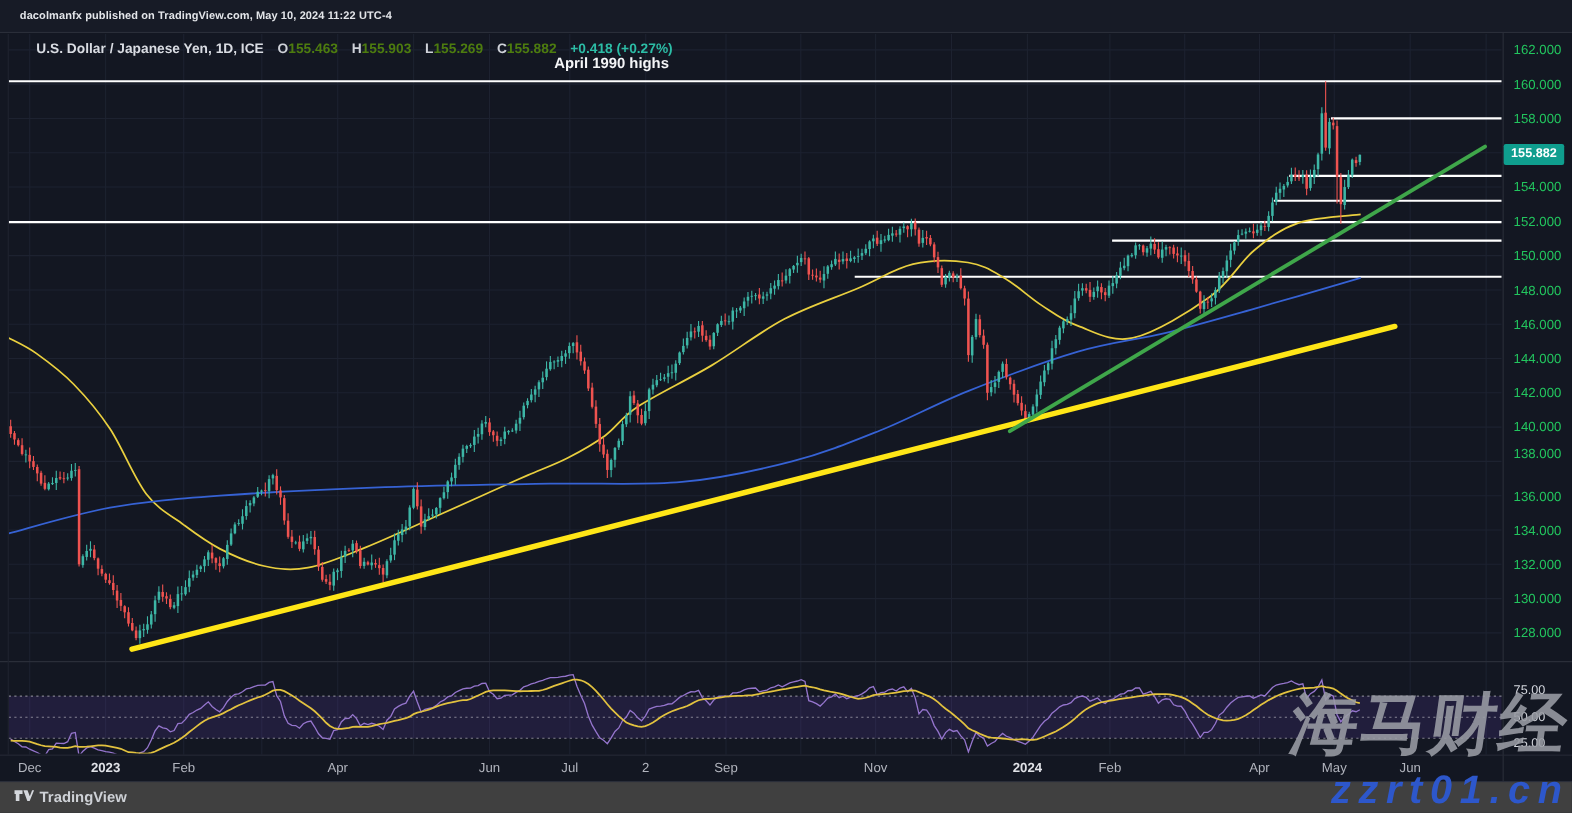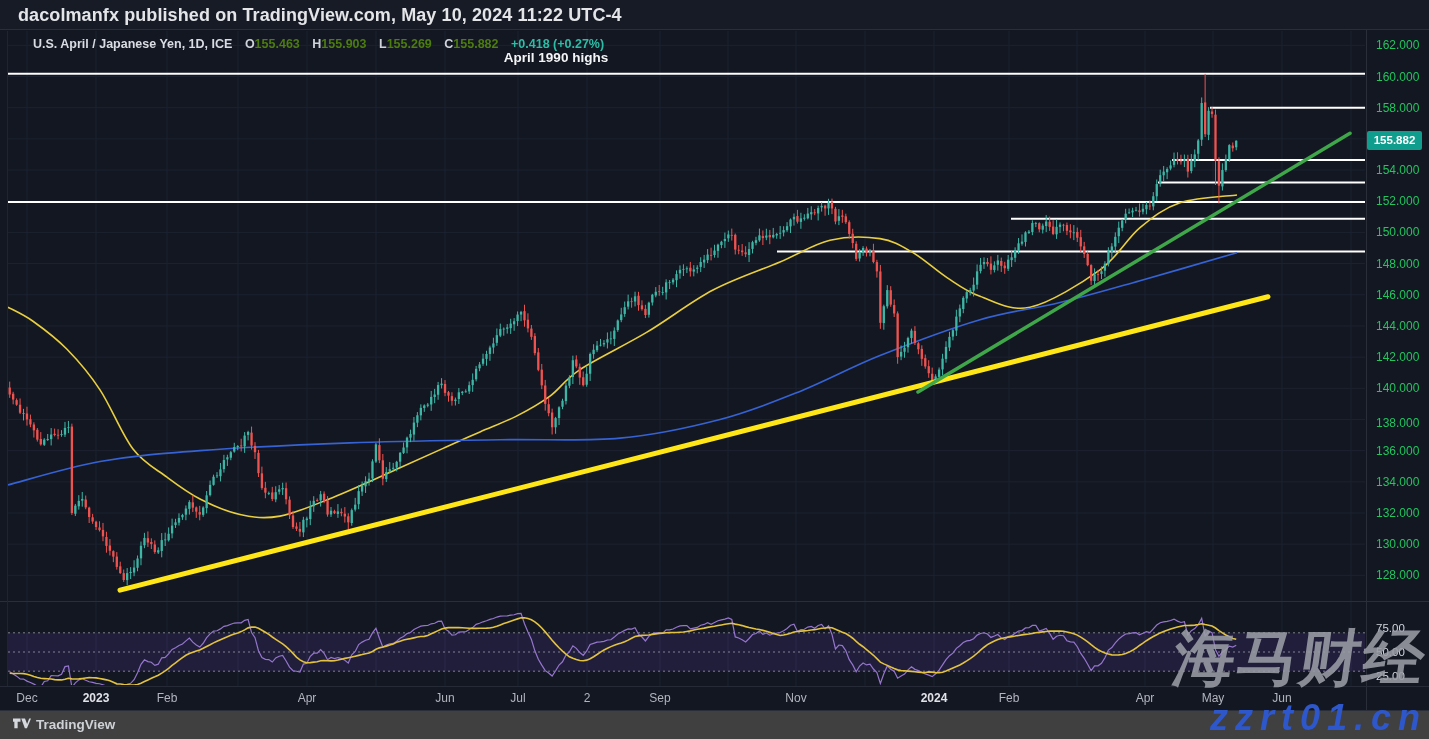--- a/index.html
+++ b/index.html
@@ -1,20 +1,20 @@
 <!DOCTYPE html>
 <html><head>
 <meta charset="utf-8">
 <style>
   html,body{margin:0;padding:0;background:#0d1017;}
   .page{position:relative;width:1429px;height:739px;background:#131722;overflow:hidden;
         font-family:"Liberation Sans","DejaVu Sans",sans-serif;}
   .publish-bar{position:absolute;left:0;top:0;width:1429px;height:30px;background:#171b26;
         border-bottom:1px solid #2a2e39;box-sizing:border-box;}
-  .publish-bar span{position:absolute;left:18px;top:0;line-height:30px;font-size:18px;
+  .publish-bar span{position:absolute;left:18px;top:0;line-height:30px;font-size:10px;
         font-weight:700;color:#e3e5e9;letter-spacing:.1px;}
   .legend{position:absolute;left:33px;top:37px;font-size:12.5px;font-weight:700;color:#d9dce2;
         white-space:nowrap;z-index:5;}
   .legend .dim{color:#d9dce2;}
   .legend .val{color:#4d7c0f;}
   .legend .pre{color:#cfd2d9;margin-left:9px;}
   .legend .chg{color:#2cbda6;margin-left:9px;}
   .annotation{position:absolute;left:556px;top:57px;transform:translate(-50%,-50%);
         font-size:13.5px;font-weight:700;color:#f4f5f7;z-index:5;}
   #chart-svg{position:absolute;left:0;top:0;z-index:1;}
@@ -848,21 +848,21 @@
       <polygon points="906.9260985253657,671.2 894.2064043011104,671.2" fill="rgba(239,83,80,0.5)" clip-path="url(#rsiClip)"></polygon>
       <polygon points="938.0875645140869,671.2 919.4340666504288,671.2" fill="rgba(239,83,80,0.5)" clip-path="url(#rsiClip)"></polygon>
       <polyline points="9.7,671.8589103135158 13.155,674.0612502073274 16.61,676.1420235664035 20.064999999999998,678.9335017644923 23.52,679.0774230054382 26.974999999999998,681.1031231349226 30.43,682.5471687759391 33.885000000000005,684.0785779545641 37.34,686.1478356184157 40.795,687.07372564276 44.25,681.4836837612181 47.705,680.8007733226918 51.16,675.5495769206883 54.614999999999995,675.7529087654442 58.07000000000001,675.8902603933909 61.525000000000006,674.2584064502797 64.98,666.6359182463003 68.435,665.8569023796098 71.89,687.4319061813328 75.345,682.8450740048638 78.8,679.9137601702001 82.25500000000001,678.7123139496777 85.71000000000001,680.191561105991 89.165,681.7534163732402 92.62,682.4500065274085 96.075,683.2940277947313 99.53,683.7658294591471 102.985,684.7035809798339 106.44000000000001,686.0294050699657 109.89500000000001,686.6654316449689 113.35000000000001,687.4071060064084 116.805,688.6047903844302 120.26,689.2678463086352 123.715,689.9691662004293 127.17,684.3377764544894 130.625,683.3322931522346 134.07999999999998,679.7452047499187 137.535,672.7938183971023 140.98999999999998,664.356383653225 144.445,659.8270224271329 147.89999999999998,661.6436568537233 151.355,662.2713569439493 154.81,665.3343283272005 158.265,664.163492319791 161.72,657.7872846323999 165.17499999999998,657.412002354912 168.63,653.9581411634812 172.08499999999998,649.4455974906359 175.54,647.7386073028616 178.995,645.4810060465948 182.45,643.98485424892 185.905,640.864722423505 189.35999999999999,638.0133673320111 192.815,642.1949499266045 196.26999999999998,645.020713093513 199.725,647.0753515087484 203.18,643.2642121858318 206.635,637.7153898956038 210.09,633.8250904534185 213.545,631.1760938165346 217,630.769052281752 220.45499999999998,628.8805777872494 223.91,626.3084190847409 227.36499999999998,625.5801588028743 230.82,624.2979269668339 234.275,623.0579361845215 237.73,622.7953471078811 241.185,622.7941898149325 244.64,620.3086348694605 248.095,619.5391248145402 251.54999999999998,632.4705697754546 255.005,637.7067586875402 258.46,650.7322900828811 261.915,657.5187032006595 265.37,659.3849201552365 268.825,659.5911074777033 272.28,662.0165528063411 275.735,657.9556588722197 279.19,656.2886709579644 282.645,655.5137370541853 286.09999999999997,660.9389886482486 289.555,667.0861237992725 293.01,670.722868127437 296.465,671.2516576958042 299.92,672.1089579735683 303.375,664.0922224756376 306.83,663.2631376726699 310.28499999999997,656.3185816282685 313.74,653.189604658942 317.195,653.0992089018263 320.65,649.682018897177 324.105,653.3307076248416 327.56,659.7462180668567 331.015,657.520238227814 334.46999999999997,658.6818658117255 337.925,657.5489180909153 341.38,658.4792907509187 344.835,660.2019328102307 348.29,663.0971024145992 351.745,654.7420589304594 355.2,651.5008591404825 358.655,644.5988477135869 362.11,642.1349796358916 365.565,640.2765902222147 369.02,639.2118470729921 372.475,632.9277585217801 375.93,628.3404829097797 379.385,638.2020152317125 382.84,647.2777267968563 386.295,644.9568123865187 389.75,643.9534931962718 393.205,643.4324853813016 396.66,641.2603190942941 400.115,638.2021764300785 403.57,636.50968765353 407.025,633.5760610406295 410.48,632.5611510543293 413.935,629.5569415528728 417.39,627.8363875798728 420.84499999999997,626.2034590614556 424.3,625.6810443473311 427.755,625.4946174853574 431.21,623.7902247765551 434.665,623.2834356686077 438.12,621.3704642308286 441.575,621.0936715042583 445.03,628.9659686128017 448.485,631.183797730531 451.94,635.1714577217344 455.395,634.7321709688791 458.85,632.0746135982567 462.305,631.8701086870514 465.76,631.7399835910478 469.215,629.4235758796972 472.67,627.5853289118274 476.125,624.3543731895447 479.58,623.2142512996456 483.035,621.8101795279413 486.49,620.7454639419844 489.945,619.3622442389508 493.4,618.5494634711597 496.855,617.0528884159912 500.31,616.0599431329779 503.765,615.9978692240232 507.21999999999997,615.7815175933076 510.675,615.1427200811235 514.13,614.7527326063414 517.585,613.7105293589136 521.0400000000001,613.3221940310455 524.495,623.769930977956 527.95,632.0766317285984 531.4050000000001,639.5698803994602 534.86,650.8331977973112 538.315,659.219299843383 541.7700000000001,665.160763987554 545.225,670.6638896278464 548.6800000000001,672.9743099466577 552.1350000000001,676.0432166158711 555.59,670.7630415200138 559.0450000000001,665.012757212528 562.5,661.7870057146592 565.955,655.0322107958032 569.4100000000001,651.7930983180682 572.865,645.8051363328615 576.32,648.3298822935293 579.7750000000001,652.5865223486572 583.23,655.3053817180883 586.6850000000001,650.9538961946486 590.1400000000001,644.557793968559 593.595,643.3166084762147 597.0500000000001,642.0862266698139 600.5050000000001,641.8500553620712 603.96,641.2919318721631 607.4150000000001,640.0173797641133 610.87,639.759243416799 614.325,637.0987972173216 617.7800000000001,634.0041135409097 621.235,632.3090990455752 624.69,630.3797634873366 628.1450000000001,628.8887021024157 631.6,629.0296157762137 635.0550000000001,627.6675213041358 638.5100000000001,634.2267351609037 641.965,637.0095355376696 645.4200000000001,640.9522217135469 648.8750000000001,636.3720379761587 652.33,633.799097091892 655.7850000000001,632.8706241572471 659.24,632.8295234409501 662.695,633.1941793307843 666.1500000000001,629.9293997622938 669.605,629.9093481645995 673.0600000000001,629.0467172808186 676.5150000000001,627.2392977020555 679.97,625.9442033135689 683.4250000000001,625.6760066672659 686.8800000000001,625.4911216462486 690.335,628.914084743155 693.7900000000001,628.1506946067367 697.245,627.4277465160035 700.7,625.2827751014136 704.1550000000001,624.4376484341312 707.61,622.7114363323682 711.065,624.3555603492775 714.5200000000001,622.5374208375357 717.975,620.7246355911627 721.4300000000001,619.8836812260561 724.8850000000001,619.106360817767 728.34,617.9410040317234 731.7950000000001,619.4698109627628 735.2500000000001,636.9361123399962 738.705,637.9870735600472 742.1600000000001,639.7032380829619 745.615,641.8960559561052 749.07,638.5169274690212 752.5250000000001,634.5457467150873 755.98,633.488627743406 759.4350000000001,631.051471393251 762.8900000000001,634.370834264516 766.345,632.9579623599836 769.8000000000001,635.1846189521946 773.2550000000001,633.7454170379578 776.71,633.1816256129475 780.1650000000001,632.4756265241601 783.6200000000001,630.7919116980137 787.075,628.546140017941 790.5300000000001,625.2816288494631 793.985,624.124570620962 797.44,631.4158222467358 800.8950000000001,629.6145080254672 804.35,629.250281017649 807.8050000000001,627.0749063692923 811.2600000000001,626.3681647517944 814.715,628.1848682157369 818.1700000000001,625.4539482633132 821.6250000000001,624.4352498249713 825.08,628.8439702867128 828.5350000000001,625.8158001367386 831.99,634.4188746635957 835.445,648.9843552513277 838.9000000000001,645.0306062848997 842.355,645.5869437962567 845.8100000000001,650.6673271987396 849.2650000000001,659.6184333625556 852.72,664.9032550541511 856.1750000000001,671.8269930258193 859.6300000000001,666.0206717538074 863.085,662.9646106504463 866.5400000000001,664.9303160911518 869.9950000000001,664.0774160929769 873.45,669.0051918824931 876.9050000000001,672.5175096893663 880.36,683.5224360598669 883.815,673.8306440059284 887.2700000000001,665.8920657551029 890.725,669.2696056181516 894.1800000000001,671.1460332628218 897.6350000000001,678.2075750991752 901.09,675.9270952326501 904.5450000000001,674.1141334787003 908.0000000000001,669.8856939321411 911.455,666.7559864403073 914.9100000000001,669.3466120389908 918.365,670.62901673273 921.82,672.4743153281231 925.2750000000001,673.8879483313057 928.73,675.1101879314443 932.1850000000001,676.6448434305961 935.6400000000001,673.701232668802 939.095,670.1704743084101 942.5500000000001,664.887273284645 946.0050000000001,659.7109449129737 949.46,655.6848374230536 952.9150000000001,653.1572078694339 956.3700000000001,648.3515961519814 959.825,645.7149933926485 963.2800000000001,642.5443009780021 966.735,640.8906705004383 970.19,640.2986020473754 973.6450000000001,638.7201784466542 977.1,635.0852386930303 980.5550000000001,633.4490347969657 984.0100000000001,632.7627115312096 987.465,634.0217677696056 990.9200000000001,637.4282846701068 994.3750000000001,636.0281560573161 997.83,634.5250714137917 1001.2850000000001,637.9784458303526 1004.74,639.5218676264727 1008.195,636.4347751087472 1011.6500000000001,635.6308222668961 1015.105,633.2550562310835 1018.5600000000001,631.108770888967 1022.0150000000001,630.5875821407853 1025.47,627.9417581520797 1028.925,627.7478655727597 1032.38,625.4372321851286 1035.835,625.4268541273314 1039.29,631.0655530169299 1042.7450000000001,629.8466814974472 1046.2,628.4872801194924 1049.655,633.3835812788825 1053.1100000000001,639.2520218689789 1056.565,636.184368877957 1060.02,635.2579113198201 1063.4750000000001,635.7729851215714 1066.93,640.7130086927514 1070.385,641.8924488346104 1073.8400000000001,642.0477950747492 1077.295,646.770616430984 1080.75,653.41849114211 1084.2050000000002,658.2886494986041 1087.66,664.2480571445169 1091.115,670.570365816555 1094.5700000000002,665.8278557643375 1098.025,665.8459140213461 1101.48,663.3292855961806 1104.9350000000002,657.7186430878656 1108.39,650.06004139084 1111.845,647.6073767397987 1115.3,642.9295881656861 1118.755,639.1095747908613 1122.21,636.3499983793896 1125.665,634.0232145002042 1129.1200000000001,633.5881546624832 1132.575,632.9337991834439 1136.03,632.6663319266725 1139.4850000000001,634.7180381475915 1142.94,633.3067864681777 1146.395,631.7345099340636 1149.8500000000001,632.6964192032328 1153.305,628.8559492600015 1156.76,625.0395330846029 1160.2150000000001,622.769641705304 1163.67,621.9318947043283 1167.125,621.3344907553115 1170.5800000000002,620.4876146586608 1174.035,619.0856629067815 1177.49,621.1000458482152 1180.9450000000002,622.4623450766185 1184.4,621.7001861461094 1187.855,634.8627659873523 1191.3100000000002,630.6424314131077 1194.765,628.5744682437047 1198.22,624.6842352469645 1201.6750000000002,618.2197202001489 1205.13,636.1330427358986 1208.585,631.302689129572 1212.04,632.7541848354942 1215.4950000000001,649.865654459692 1218.95,656.2585631875158 1222.405,652.1278563541771 1225.8600000000001,649.4213463619438 1229.315,646.1401070663305 1232.77,647.055424099277 1236.2250000000001,645.2366002629404" fill="none" stroke="#9575cd" stroke-width="1.2" clip-path="url(#rsiClip)"></polyline>
       <polyline points="9.7,673.2905944208982 13.155,673.4551654471808 16.61,673.4912554128573 20.064999999999998,673.5681788531249 23.52,673.6539543923379 26.974999999999998,674.2701161032273 30.43,675.3237322948446 33.885000000000005,676.4571816255176 37.34,677.4904272809565 40.795,678.3122999904328 44.25,678.5782439975619 47.705,678.800317458483 51.16,679.0359062733261 54.614999999999995,679.6150344824158 58.07000000000001,679.9029880595497 61.525000000000006,679.917070648332 64.98,679.2380631254675 68.435,678.3040203122616 71.89,678.9007691105398 75.345,679.0251941726784 78.8,678.8370935579828 82.25500000000001,678.4537889862053 85.71000000000001,678.0283408067463 89.165,677.6483187160663 92.62,677.7173417707942 96.075,677.8954313759399 99.53,678.4823065572584 102.985,679.1216402868577 106.44000000000001,679.845864906613 109.89500000000001,680.7320809919479 113.35000000000001,682.215737260527 116.805,683.8405864037285 120.26,683.9717249842502 123.715,684.4805887125048 127.17,684.7965898756684 130.625,685.1265883901367 134.07999999999998,685.0947057932743 137.535,684.4547345092645 140.98999999999998,683.1623328753942 144.445,681.4861182062801 147.89999999999998,679.9059630201784 151.355,678.3036613033295 154.81,676.8254415359892 158.265,675.2181601556192 161.72,673.1024586289044 165.17499999999998,670.8744023410817 168.63,668.3522805449992 172.08499999999998,665.4577399228712 175.54,662.8435135548978 178.995,660.1398501902091 182.45,657.5855394401378 185.905,655.304889727738 189.35999999999999,653.4232457047941 192.815,652.1638119547564 196.26999999999998,650.9764588290271 199.725,649.89102986937 203.18,648.3145930021293 206.635,646.425442828973 210.09,644.7138575304743 213.545,642.8398640634474 217,641.1835005718954 220.45499999999998,639.714570593082 223.91,638.1838428632162 227.36499999999998,636.7623537743791 230.82,635.3561446828015 234.275,634.084231380017 237.73,632.9972299354363 241.185,631.6114613560311 244.64,629.8463129114559 248.095,627.8794395761553 251.54999999999998,627.1084651182713 255.005,627.1078486034096 258.46,628.3155057197997 261.915,630.1971206758087 265.37,632.2411112382005 268.825,634.4347205018042 272.28,636.9853014819186 275.735,639.2978372011576 279.19,641.5828903433811 282.645,643.9011618340714 286.09999999999997,646.6257076583834 289.555,649.7894172286934 293.01,653.3904338899774 296.465,657.0841862386392 299.92,659.9154996813616 303.375,661.8001756662256 306.83,662.6952362083534 310.28499999999997,662.609513238897 313.74,662.1669907034474 317.195,661.7032836623132 320.65,660.8222455259444 324.105,660.4918918654174 327.56,660.7388595160526 331.015,660.8821810284546 334.46999999999997,660.7209579687029 337.925,660.0397289895345 341.38,659.1651877483547 344.835,658.3759216850995 348.29,657.7322177166017 351.745,657.0643488919461 355.2,656.2241861396469 358.655,655.3870622885983 362.11,654.5974462155233 365.565,653.6815448812653 369.02,652.9336754652521 372.475,651.4763219578905 375.93,649.2330551609565 379.385,647.8531820898063 382.84,647.0386007316014 386.295,646.1391646098588 389.75,645.1016076416697 393.205,643.9037899681748 396.66,642.3440197310101 400.115,641.1625995524115 403.57,640.0918015890578 407.025,639.3044596838465 410.48,638.6206147851635 413.935,637.8549255944962 417.39,637.0423927735591 420.84499999999997,636.5620856692502 424.3,636.3721257719325 427.755,635.4644545043357 431.21,633.7867757885999 434.665,632.2386774516062 438.12,630.6256039540746 441.575,629.0299743914286 445.03,628.1518064998934 448.485,627.65049373564 451.94,627.554905883369 455.395,627.6374851639582 458.85,627.6027324885245 462.305,627.7679587123944 465.76,628.0467869989069 469.215,628.276795343067 472.67,628.4128156691024 476.125,628.3313696479729 479.58,628.2902286853365 483.035,628.1849961038604 486.49,628.1403532260858 489.945,628.0166798499924 493.4,627.2726437684465 496.855,626.2632931031222 500.31,624.8981849182111 503.765,623.5600205078642 507.21999999999997,622.3962279360821 510.675,621.2014144642302 514.13,619.988039393894 517.585,618.8656789281238 521.0400000000001,617.8468835794964 524.495,617.8051377072401 527.95,618.4381648807367 531.4050000000001,619.7067149429881 534.86,621.8558387897972 538.315,624.7027713329709 541.7700000000001,628.0321499412847 545.225,631.861507170703 548.6800000000001,635.9268190859658 552.1350000000001,640.2157724710978 555.59,644.1430241801482 559.0450000000001,647.7051696895343 562.5,651.0647606258427 565.955,654.0163092999063 569.4100000000001,656.7642310346936 572.865,658.3381742743297 576.32,659.4991207432533 579.7750000000001,660.4288808824817 583.23,660.7483225911086 586.6850000000001,660.1579366161991 590.1400000000001,658.6862959005565 593.595,656.73291867544 597.0500000000001,654.5266270128083 600.5050000000001,652.0842583518225 603.96,649.9791790912618 607.4150000000001,648.1937949878036 610.87,646.6203833950993 614.325,645.3394252823506 617.7800000000001,644.0687835125536 621.235,643.104780849176 624.69,641.8226295058765 628.1450000000001,640.1299280597165 631.6,638.2530876352968 635.0550000000001,636.5897751431173 638.5100000000001,635.851842371142 641.965,635.4013371612459 645.4200000000001,635.3203368072268 648.8750000000001,634.9290498510902 652.33,634.3938473667852 655.7850000000001,633.8833648234375 659.24,633.3883848251626 662.695,633.1094835475528 666.1500000000001,632.818432563366 669.605,632.6470217861535 673.0600000000001,632.5518041999736 676.5150000000001,632.4339895999478 679.97,632.2136029954733 683.4250000000001,632.0713519499825 686.8800000000001,631.4473795560785 690.335,630.8691330707561 693.7900000000001,629.9547382774125 697.245,629.3158603159728 700.7,628.7075516023672 704.1550000000001,628.1051961935732 707.61,627.3824756858173 711.065,626.7511457585668 714.5200000000001,626.2231472639413 717.975,625.5670963658387 721.4300000000001,624.9125937904985 724.8850000000001,624.331669727335 728.34,623.7600126357746 731.7950000000001,623.3167129425958 735.2500000000001,624.1342122778635 738.705,624.7822829076415 742.1600000000001,625.6074645845148 745.615,626.6409152588078 749.07,627.5862118564941 752.5250000000001,628.3082188765624 755.98,629.078018263065 759.4350000000001,629.5562976233489 762.8900000000001,630.4015414395617 766.345,631.2753504944775 769.8000000000001,632.3682746177731 773.2550000000001,633.4139214906438 776.71,634.5025373178742 780.1650000000001,635.4315241436883 783.6200000000001,634.9926526692609 787.075,634.3183002733962 790.5300000000001,633.2881853281463 793.985,632.0187935184932 797.44,631.5115717169014 800.8950000000001,631.1593403819286 804.35,630.8566013300888 807.8050000000001,630.5725609712346 811.2600000000001,630.0009417203258 814.715,629.6600064243082 818.1700000000001,628.9649585179596 821.6250000000001,628.2999465741748 825.08,627.9901140508723 828.5350000000001,627.5144121660566 831.99,627.7734809493124 835.445,629.2333534659829 838.9000000000001,630.6439947113712 842.355,632.1770213667494 845.8100000000001,633.5521288633211 849.2650000000001,635.6952663873989 852.72,638.2419073900062 856.1750000000001,641.4384850083295 859.6300000000001,644.2708069370447 863.085,646.7550742538097 866.5400000000001,649.574814812941 869.9950000000001,652.4063981177985 873.45,655.2750568032114 876.9050000000001,658.6108931998276 880.36,662.1182904424185 883.815,663.8930253534613 887.2700000000001,665.383129601333 890.725,667.074748302897 894.1800000000001,668.53751302176 897.6350000000001,669.86530886009 901.09,670.652726015697 904.5450000000001,670.8160931909027 908.0000000000001,671.0921662036409 911.455,671.3629787600596 914.9100000000001,671.6784284706195 918.365,672.1463999448875 921.82,672.3941944767182 925.2750000000001,672.4920829511425 928.73,671.8912080848266 932.1850000000001,672.0922223294457 935.6400000000001,672.6500199661385 939.095,672.7143677297285 942.5500000000001,672.2673134455729 946.0050000000001,670.9461255751299 949.46,669.5002500173016 952.9150000000001,668.0033267594969 956.3700000000001,666.465176918057 959.825,664.9622488432242 963.2800000000001,663.0477980531535 966.735,660.9236304651326 970.19,658.6253652307936 973.6450000000001,656.1133816676042 977.1,653.2544567220032 980.5550000000001,650.169041819601 984.0100000000001,647.2448617383444 987.465,644.662811271287 990.9200000000001,642.7014549416771 994.3750000000001,641.009827166273 997.83,639.4984153084686 1001.2850000000001,638.4142180199627 1004.74,637.7835231252835 1008.195,637.1206503907192 1011.6500000000001,636.626830482783 1015.105,636.0814294635434 1018.5600000000001,635.4250129522285 1022.0150000000001,634.844113216095 1025.47,634.3338646060271 1028.925,633.9266382328695 1032.38,633.4033897081495 1035.835,632.7894673051298 1039.29,632.3349864727601 1042.7450000000001,631.8934525756266 1046.2,631.4621817688909 1049.655,631.1339771580716 1053.1100000000001,631.1147024611078 1056.565,631.0968163017657 1060.02,631.070179805546 1063.4750000000001,631.2500318691523 1066.93,631.9360488551368 1070.385,632.7435393332672 1073.8400000000001,633.7511133991721 1077.295,635.1098813176168 1080.75,637.1085426716869 1084.2050000000002,639.4558137696349 1087.66,641.8259926358911 1091.115,644.7348272301131 1094.5700000000002,647.4020112047449 1098.025,649.720749257778 1101.48,651.440553809721 1104.9350000000002,652.9787162532858 1108.39,654.0360112583587 1111.845,654.881324945375 1115.3,655.0396520505846 1118.755,654.8408753331739 1122.21,654.4338898549339 1125.665,653.5233611455925 1129.1200000000001,652.1069085399049 1132.575,650.2958478031078 1136.03,648.0400102875474 1139.4850000000001,645.4791297397643 1142.94,643.15619621861 1146.395,640.7196673552328 1149.8500000000001,638.5316054700222 1153.305,636.4699844823176 1156.76,634.6828053175864 1160.2150000000001,632.908681386551 1163.67,631.4088461393112 1167.125,630.1391972796291 1170.5800000000002,629.0061698710056 1174.035,627.9392019000469 1177.49,627.0471941275991 1180.9450000000002,626.2992331199688 1184.4,625.5159369927857 1187.855,625.5262746956257 1191.3100000000002,625.3359636202636 1194.765,625.1102463566665 1198.22,624.5379475026474 1201.6750000000002,623.778216855515 1205.13,624.5706104020362 1208.585,625.1801137894839 1212.04,625.9531345131386 1215.4950000000001,627.9910747777371 1218.95,630.5461425297982 1222.405,632.9062992046122 1225.8600000000001,634.9292492413072 1229.315,636.620517954858 1232.77,638.4316063800842 1236.2250000000001,639.1725945426263" fill="none" stroke="#e2c23f" stroke-width="1.6" clip-path="url(#rsiClip)"></polyline>
       <line x1="0" y1="601.5" x2="1429" y2="601.5" stroke="#2a2e39" stroke-width="1"></line>
       <line x1="1366.5" y1="30" x2="1366.5" y2="710" stroke="#2a2e39" stroke-width="1"></line>
       <line x1="7.5" y1="31" x2="7.5" y2="686" stroke="#20242f" stroke-width="1"></line>
     </svg>
 
   <div class="legend">
-    <span class="dim">U.S. April / Japanese Yen, 1D, ICE</span>
+    <span class="dim">U.S. Dollar / Japanese Yen, 1D, ICE</span>
     <span class="pre">O</span><span class="val">155.463</span>
     <span class="pre">H</span><span class="val">155.903</span>
     <span class="pre">L</span><span class="val">155.269</span>
     <span class="pre">C</span><span class="val">155.882</span>
     <span class="chg">+0.418 (+0.27%)</span>
   </div>
 
   <div class="annotation">April 1990 highs</div>
 
   <div id="price-axis">
@@ -871,21 +871,21 @@
       <div class="price-axis-label" style="top: 107.696px;">158.000</div>
       <div class="price-axis-label" style="top: 138.872px;">156.000</div>
       <div class="price-axis-label" style="top: 170.048px;">154.000</div>
       <div class="price-axis-label" style="top: 201.224px;">152.000</div>
       <div class="price-axis-label" style="top: 232.4px;">150.000</div>
       <div class="price-axis-label" style="top: 263.576px;">148.000</div>
       <div class="price-axis-label" style="top: 294.752px;">146.000</div>
       <div class="price-axis-label" style="top: 325.928px;">144.000</div>
       <div class="price-axis-label" style="top: 357.104px;">142.000</div>
       <div class="price-axis-label" style="top: 388.28px;">140.000</div>
-      <div class="price-axis-label" style="top: 423px;">138.000</div>
+      <div class="price-axis-label" style="top: 412px;">138.000</div>
       <div class="price-axis-label" style="top: 450.632px;">136.000</div>
       <div class="price-axis-label" style="top: 481.808px;">134.000</div>
       <div class="price-axis-label" style="top: 512.984px;">132.000</div>
       <div class="price-axis-label" style="top: 544.16px;">130.000</div>
       <div class="price-axis-label" style="top: 575.336px;">128.000</div>
     </div>
   <div id="rsi-axis">
       <div class="rsi-axis-label" style="top: 628px;">75.00</div>
       <div class="rsi-axis-label" style="top: 652px;">50.00</div>
       <div class="rsi-axis-label" style="top: 676px;">25.00</div>

